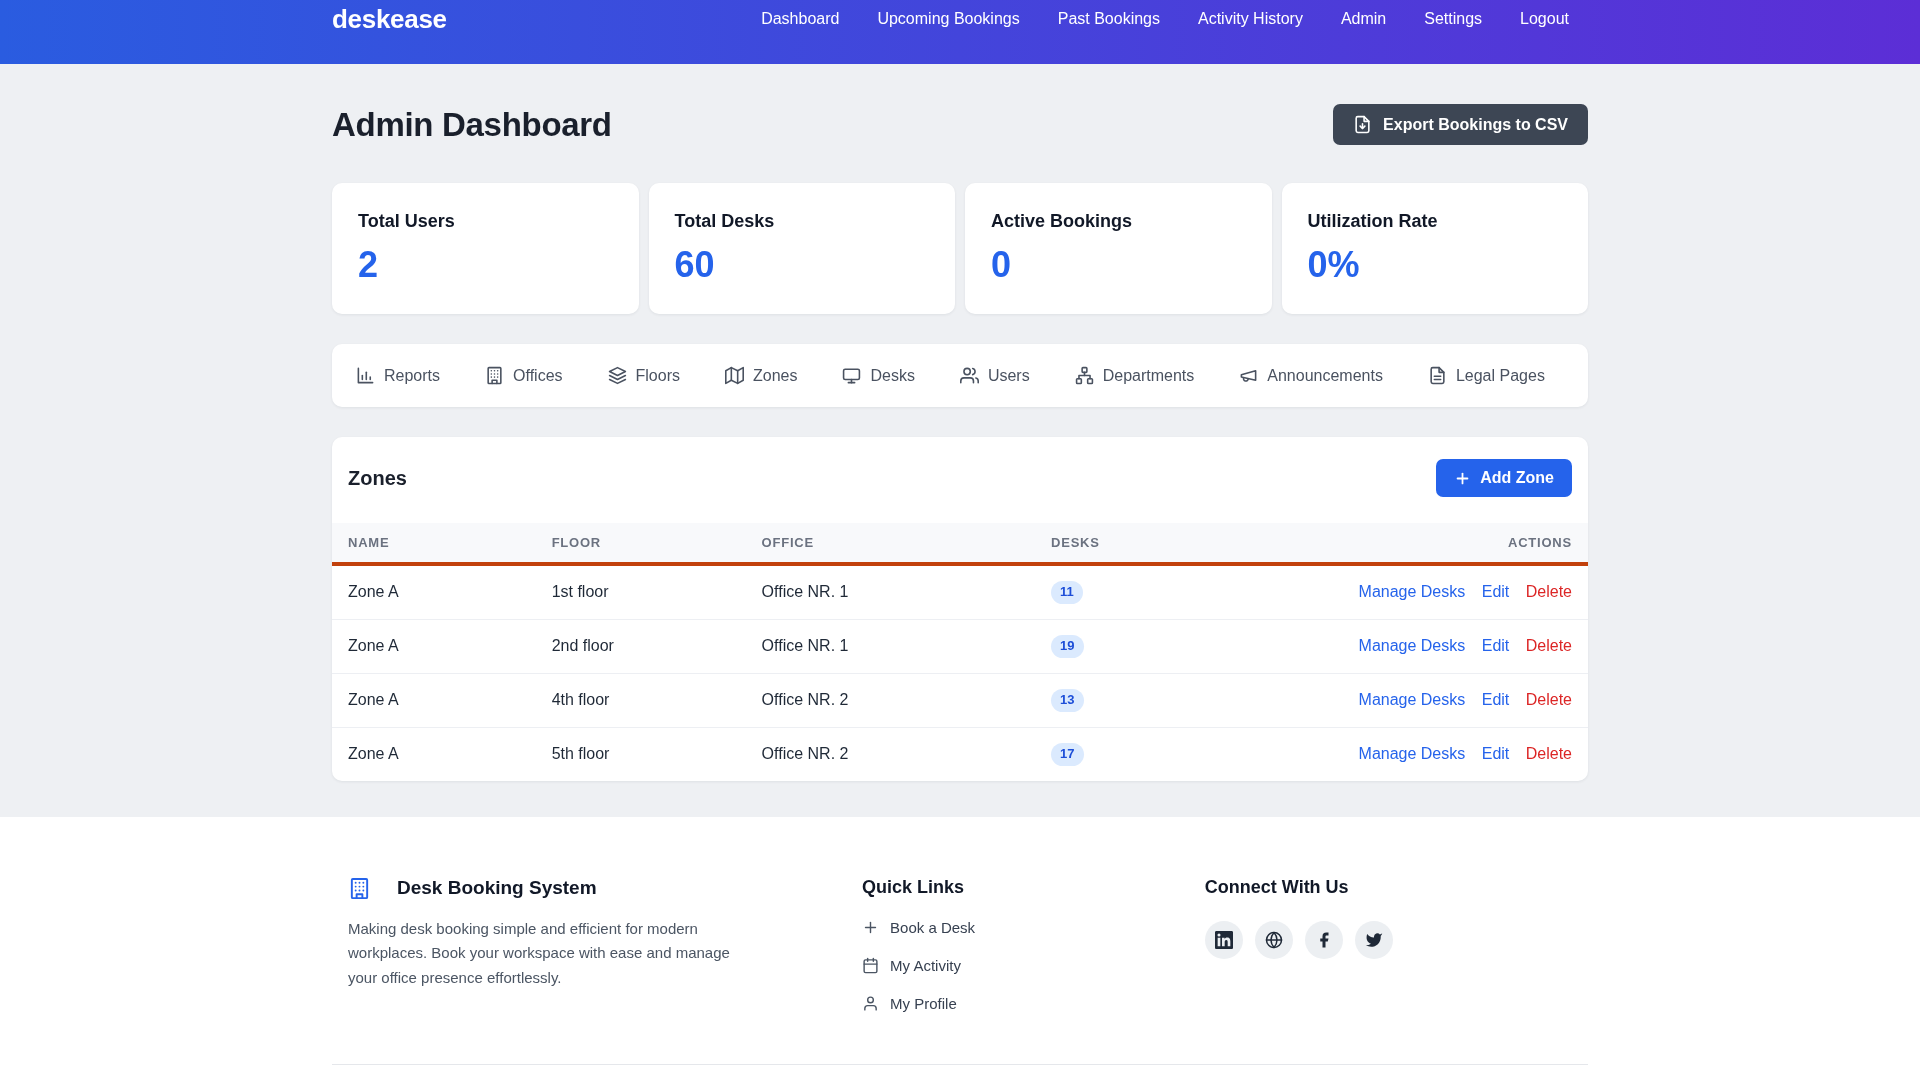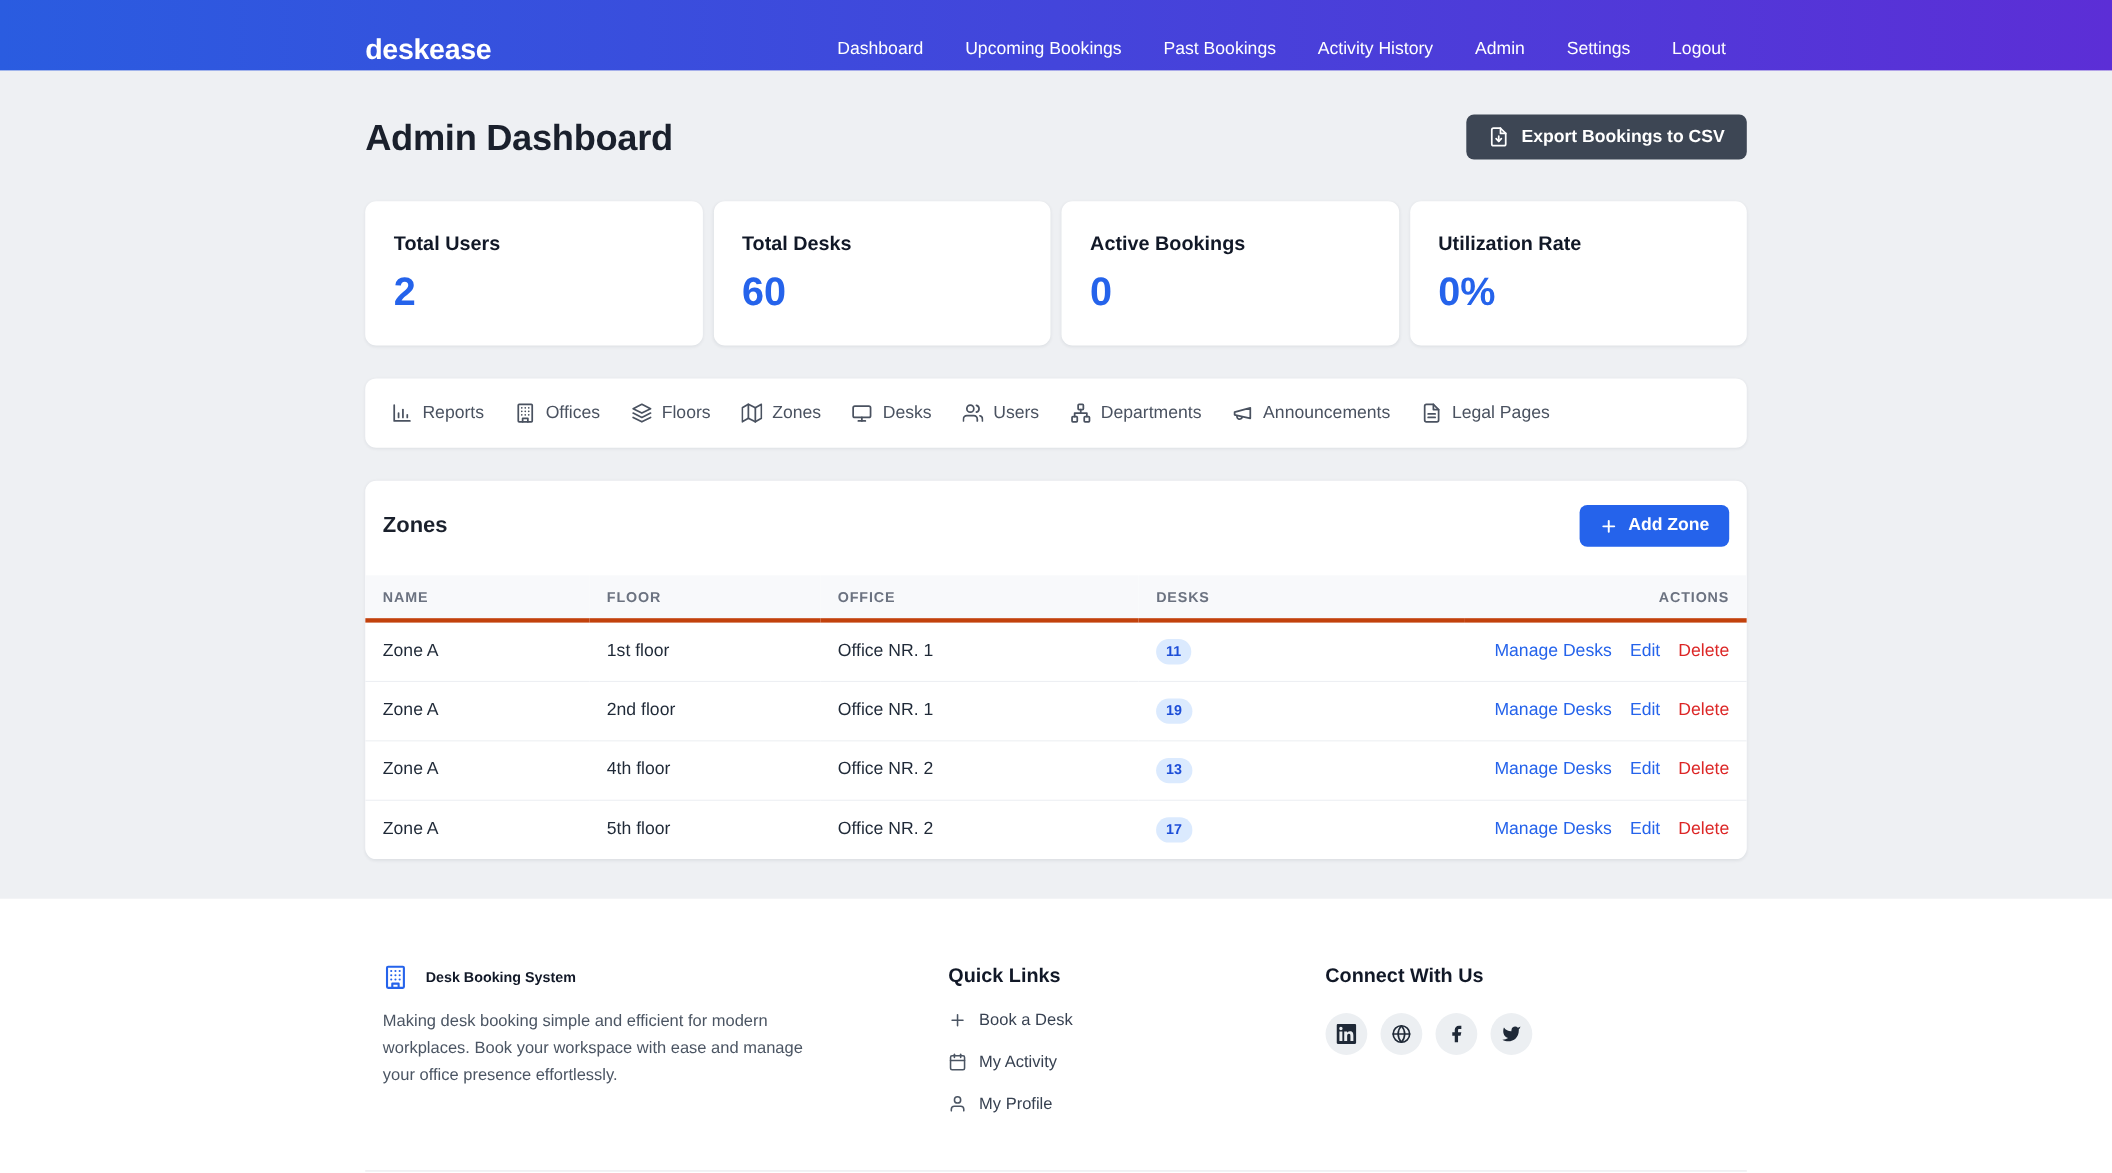--- a/index.html
+++ b/index.html
@@ -2,21 +2,21 @@
 <html><head>
 <meta charset="utf-8">
 <style>
   * { margin:0; padding:0; box-sizing:border-box; }
   html,body { background:#eef0f3; font-family:"Liberation Sans", sans-serif; color:#111827; }
   a { text-decoration:none; color:inherit; }
   svg { display:block; }
   .container { max-width:1256px; margin:0 auto; }
 
   
-  .navbar { height:64px; background:linear-gradient(90deg,#2a5ce0 0%,#5c2ed6 100%); display:flex; align-items:flex-end; }
+  .navbar { height:64px; background:linear-gradient(90deg,#2a5ce0 0%,#5c2ed6 100%); display:flex; align-items:flex-start; }
   .nav-inner { display:flex; align-items:center; justify-content:space-between; width:100%; }
   .brand { color:#fff; font-size:26px; font-weight:700; letter-spacing:-0.3px; cursor:pointer; }
   .nav-links { display:flex; align-items:center; }
   .nav-link { color:#fff; font-size:16px; font-weight:500; padding:10px 19px; cursor:pointer; white-space:nowrap; }
 
   
   .main { padding:40px 0 0; }
   .page-header { display:flex; align-items:center; justify-content:space-between; }
   h1 { font-size:33px; font-weight:800; color:#1a202c; letter-spacing:-0.3px; }
   .export-btn { display:flex; align-items:center; gap:11px; background:#3d4654; color:#fff; border:none;
@@ -24,21 +24,21 @@
   .export-btn svg { width:19px; height:19px; }
 
   
   .stats { display:grid; grid-template-columns:repeat(4,1fr); gap:10px; margin-top:38px; }
   .stat-card { background:#fff; border-radius:10px; padding:28px 26px; box-shadow:0 1px 3px rgba(16,24,40,.07); }
   .stat-label { font-size:18px; font-weight:600; color:#111827; }
   .stat-value { font-size:36px; font-weight:700; color:#2563eb; margin-top:12px; }
 
   
   .tabs-card { background:#fff; border-radius:10px; margin-top:30px; box-shadow:0 1px 3px rgba(16,24,40,.07); }
-  .tabs { display:flex; align-items:center; padding:16px 10px; flex-wrap:wrap; }
+  .tabs { display:flex; align-items:center; padding:16px 10px; flex-wrap:wrap;gap:17px; }
   .tab { display:flex; align-items:center; gap:9px; color:#4a5260; font-size:16px; padding:6px 14px; cursor:pointer; border-radius:6px; white-space:nowrap; }
   .tab svg { width:19px; height:19px; }
 
   
   .panel { background:#fff; border-radius:10px; margin-top:30px; box-shadow:0 1px 3px rgba(16,24,40,.07); overflow:hidden; }
   .section-header { display:flex; align-items:center; justify-content:space-between; padding:22px 16px 0; }
   .section-title { font-size:20px; font-weight:700; color:#1a202c; }
   .add-btn { display:flex; align-items:center; gap:9px; background:#2563eb; color:#fff; border:none;
              font-family:inherit; font-size:16px; font-weight:600; padding:10px 18px; border-radius:7px; cursor:pointer; }
   .add-btn svg { width:17px; height:17px; }
@@ -52,21 +52,21 @@
   tbody tr:last-child td { border-bottom:none; }
   .badge { display:inline-block; background:#dbeafe; color:#1d4ed8; font-size:13px; font-weight:600;
            padding:3px 9px; border-radius:999px; line-height:1.3; }
   td.actions { text-align:right; white-space:nowrap; }
   .link-blue { color:#2563eb; font-size:16px; font-weight:500; cursor:pointer; margin-left:12px; }
   .link-red  { color:#dc2626; font-size:16px; font-weight:500; cursor:pointer; margin-left:12px; }
 
   
   .footer { background:#ffffff; margin-top:36px; padding-top:60px; }
   .footer-grid { display:grid; grid-template-columns:42% 28% 30%; padding:0 16px; }
-  .footer-brand-title { display:flex; align-items:center; gap:16px; font-size:13px; font-weight:700; color:#111827; }
+  .footer-brand-title { display:flex; align-items:center; gap:26px; font-size:19px; font-weight:700; color:#111827; }
   .footer-brand-title svg { width:23px; height:23px; color:#2563eb; }
   .footer-desc { margin-top:17px; font-size:15px; line-height:1.65; color:#4b5563; max-width:395px; }
   .footer-heading { font-size:18px; font-weight:700; color:#111827; }
   .quick-link { display:flex; align-items:center; gap:11px; font-size:15px; color:#374151; margin-top:21px; cursor:pointer; }
   .quick-link svg { width:17px; height:17px; color:#4b5563; }
   .socials { display:flex; gap:12px; margin-top:23px; }
   .social-circle { width:38px; height:38px; border-radius:50%; background:#eceff2; color:#1f2937;
                    display:flex; align-items:center; justify-content:center; cursor:pointer; }
   .social-circle svg { width:18px; height:18px; }
   .footer-bottom { border-top:1px solid #e5e7eb; margin-top:52px; }

